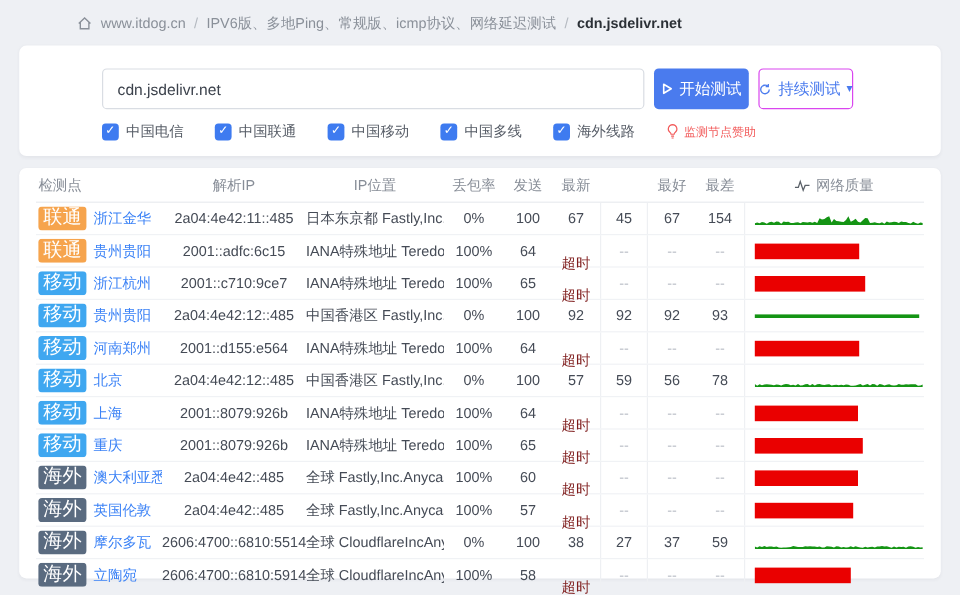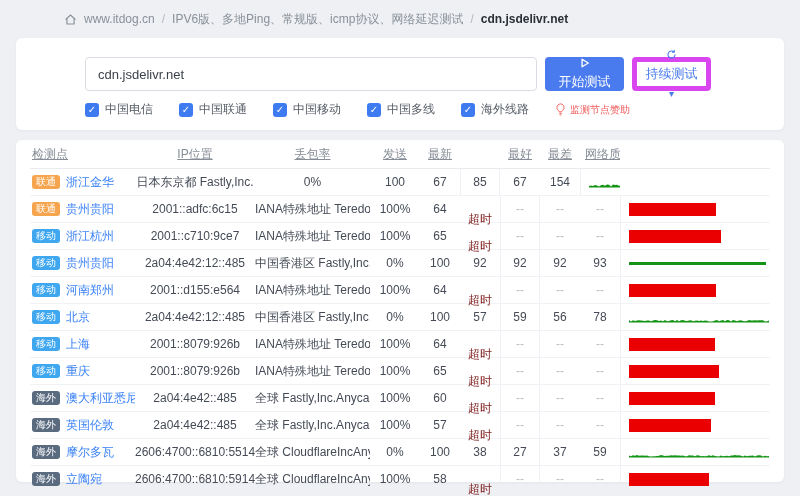--- a/index.html
+++ b/index.html
@@ -15,42 +15,42 @@
   .breadcrumb .sep{color:#b4b9c0;}
   .breadcrumb .target{color:#2b3036;font-weight:bold;}
   .breadcrumb a{color:inherit;text-decoration:none;cursor:pointer;}
   
   .card{position:absolute;left:16px;right:16px;background:#fff;border-radius:6px;box-shadow:0 1px 3px rgba(30,40,60,.05);}
   .card1{top:38px;height:92px;}
   .card2{top:140px;height:342px;padding:0 14px;box-sizing:border-box;}
   
   .toolbar{position:absolute;left:69px;top:19px;right:73px;height:34px;display:flex;gap:8px;}
   .host-input{flex:1;height:34px;box-sizing:border-box;border:1px solid #d9dde3;border-radius:4px;padding:0 12px;font-size:13px;color:#3c424c;outline:none;font-family:inherit;background:#fff;}
-  .btn{height:34px;box-sizing:border-box;border:none;border-radius:4px;font-size:13px;display:flex;align-items:center;justify-content:center;gap:5px;cursor:pointer;font-family:inherit;white-space:nowrap;padding:0 13px;flex-direction:column;}
+  .btn{height:34px;box-sizing:border-box;border:none;border-radius:4px;font-size:13px;display:flex;align-items:center;justify-content:center;gap:5px;cursor:pointer;font-family:inherit;white-space:nowrap;padding:0 13px;}
   .btn-start{background:#4a7bee;color:#fff;width:79px;}
-  .btn-cont{background:#fff;color:#4a7bee;border:5px solid #d946ef;width:79px;}
+  .btn-cont{background:#fff;color:#4a7bee;border:1px solid #d946ef;width:79px;}
   .btn-gen{background:#f8bb76;color:#fff;width:79px;cursor:default;}
   
   .filters{position:absolute;left:69px;top:63px;display:flex;align-items:center;gap:26px;font-size:12px;color:#565c66;}
   .chk{display:flex;align-items:center;gap:6px;cursor:pointer;}
   .box{width:14px;height:14px;border-radius:3px;background:#3e7bf0;display:flex;align-items:center;justify-content:center;color:#fff;font-size:10px;line-height:1;}
   .sponsor{display:flex;align-items:center;gap:4px;color:#f25b5b;cursor:pointer;text-decoration:none;font-size:10px;}
   
   .grid{display:grid;grid-template-columns:105px 120px 115px 50px 40px 40px 40px 40px 40px 1fr;align-items:center;}
-  .thead{height:28px;color:#878d97;font-size:12px;border-bottom:1px solid #e9ebef;text-decoration:underline;}
+  .thead{height:28px;color:#878d97;font-size:12px;border-bottom:1px solid #e9ebef;}
   .thead .cell{text-align:center;}
   .thead .c1{text-align:left;padding-left:24px;}
   .thead .c10{display:flex;align-items:center;justify-content:center;gap:5px;}
   .trow{height:26px;border-bottom:1px solid #f0f2f5;font-size:12px;color:#454b56;}
   .trow:last-child{border-bottom:none;}
   .cell{text-align:center;overflow:hidden;white-space:nowrap;}
   .cell.c1{display:flex;align-items:center;gap:6px;text-align:left;padding-left:2px;}
   .cell.c7{border-left:1px solid #eef0f3;border-right:1px solid #eef0f3;height:100%;display:flex;align-items:center;justify-content:center;}
   .cell.c10{border-left:1px solid #eef0f3;height:100%;display:flex;align-items:center;padding-left:8px;box-sizing:border-box;}
-  .badge{font-size:10px;color:#fff;border-radius:3px;padding:2px 4px;line-height:1;flex:none;}
+  .badge{font-size:16px;color:#fff;border-radius:3px;padding:2px 4px;line-height:1;flex:none;}
   .loc{color:#3b82f6;}
   .timeout{color:#7f1d1d;margin-top:20px;}
   .empty{color:#b9bec6;}
   .redbar{height:13px;background:#ea0000;}
   .greenline{height:3px;width:97%;background:#149414;}
   .c10 svg{display:block;}
 </style>
 </head>
 <body>
 
@@ -117,20 +117,21 @@
           </svg>
       </span>
       <span>监测节点赞助</span>
     </a>
   </div>
 </div>
 
 <div class="card card2">
   <div class="grid thead">
     <div class="cell c1">检测点</div>
+    <div class="cell c2">解析IP</div>
     <div class="cell c3">IP位置</div>
     <div class="cell c4">丢包率</div>
     <div class="cell c5">发送</div>
     <div class="cell c6">最新</div>
     <div class="cell c7" style="border:none;margin-left:44px;">平均</div>
     <div class="cell c8">最好</div>
     <div class="cell c9">最差</div>
     <div class="cell c10" style="border:none;padding-left:0;">
       <span style="display:flex;">
         <svg width="13" height="11" viewBox="0 0 16 12">
@@ -139,25 +140,26 @@
       </span>
       <span>网络质量</span>
     </div>
   </div>
   <div id="table-rows">
       <div class="grid trow">
         <div class="cell c1">
           <span class="badge" style="background: rgb(246, 164, 77);">联通</span>
           <span class="loc">浙江金华</span>
         </div>
+        <div class="cell c2">2a04:4e42:11::485</div>
         <div class="cell c3">日本东京都 Fastly,Inc.</div>
         <div class="cell c4">0%</div>
         <div class="cell c5">100</div>
         <div class="cell c6">67</div>
-        <div class="cell c7">85</div>
+        <div class="cell c7">45</div>
         <div class="cell c8">67</div>
         <div class="cell c9">154</div>
         <div class="cell c10">
           <svg width="140" height="16">
             <polygon points="0,13.5 0,12.1 2,11.4 4,12.0 6,11.0 8,11.5 10,12.5 12,11.3 14,10.8 16,11.7 18,10.5 20,10.8 22,12.4 24,10.6 26,11.0 28,10.7 30,11.8 32,11.8 34,11.4 36,11.2 38,12.0 40,10.9 42,11.2 44,11.5 46,11.0 48,11.6 50,10.7 52,11.8 54,7.8 56,8.9 58,8.5 60,7.0 62,6.2 64,11.5 66,8.4 68,10.2 70,10.3 72,10.7 74,10.9 76,9.4 78,6.3 80,10.8 82,9.8 84,8.3 86,10.8 88,11.4 90,9.6 92,7.6 94,7.9 96,11.8 98,11.6 100,11.3 102,11.8 104,12.1 106,11.2 108,12.4 110,10.6 112,11.4 114,11.3 116,10.7 118,10.9 120,11.9 122,10.5 124,11.0 126,11.0 128,11.9 130,12.3 132,10.7 134,11.9 136,12.5 138,11.5 140,11.8 140,13.5" fill="#149414"></polygon>
           </svg>
         </div>
       </div>
       <div class="grid trow">
         <div class="cell c1">

